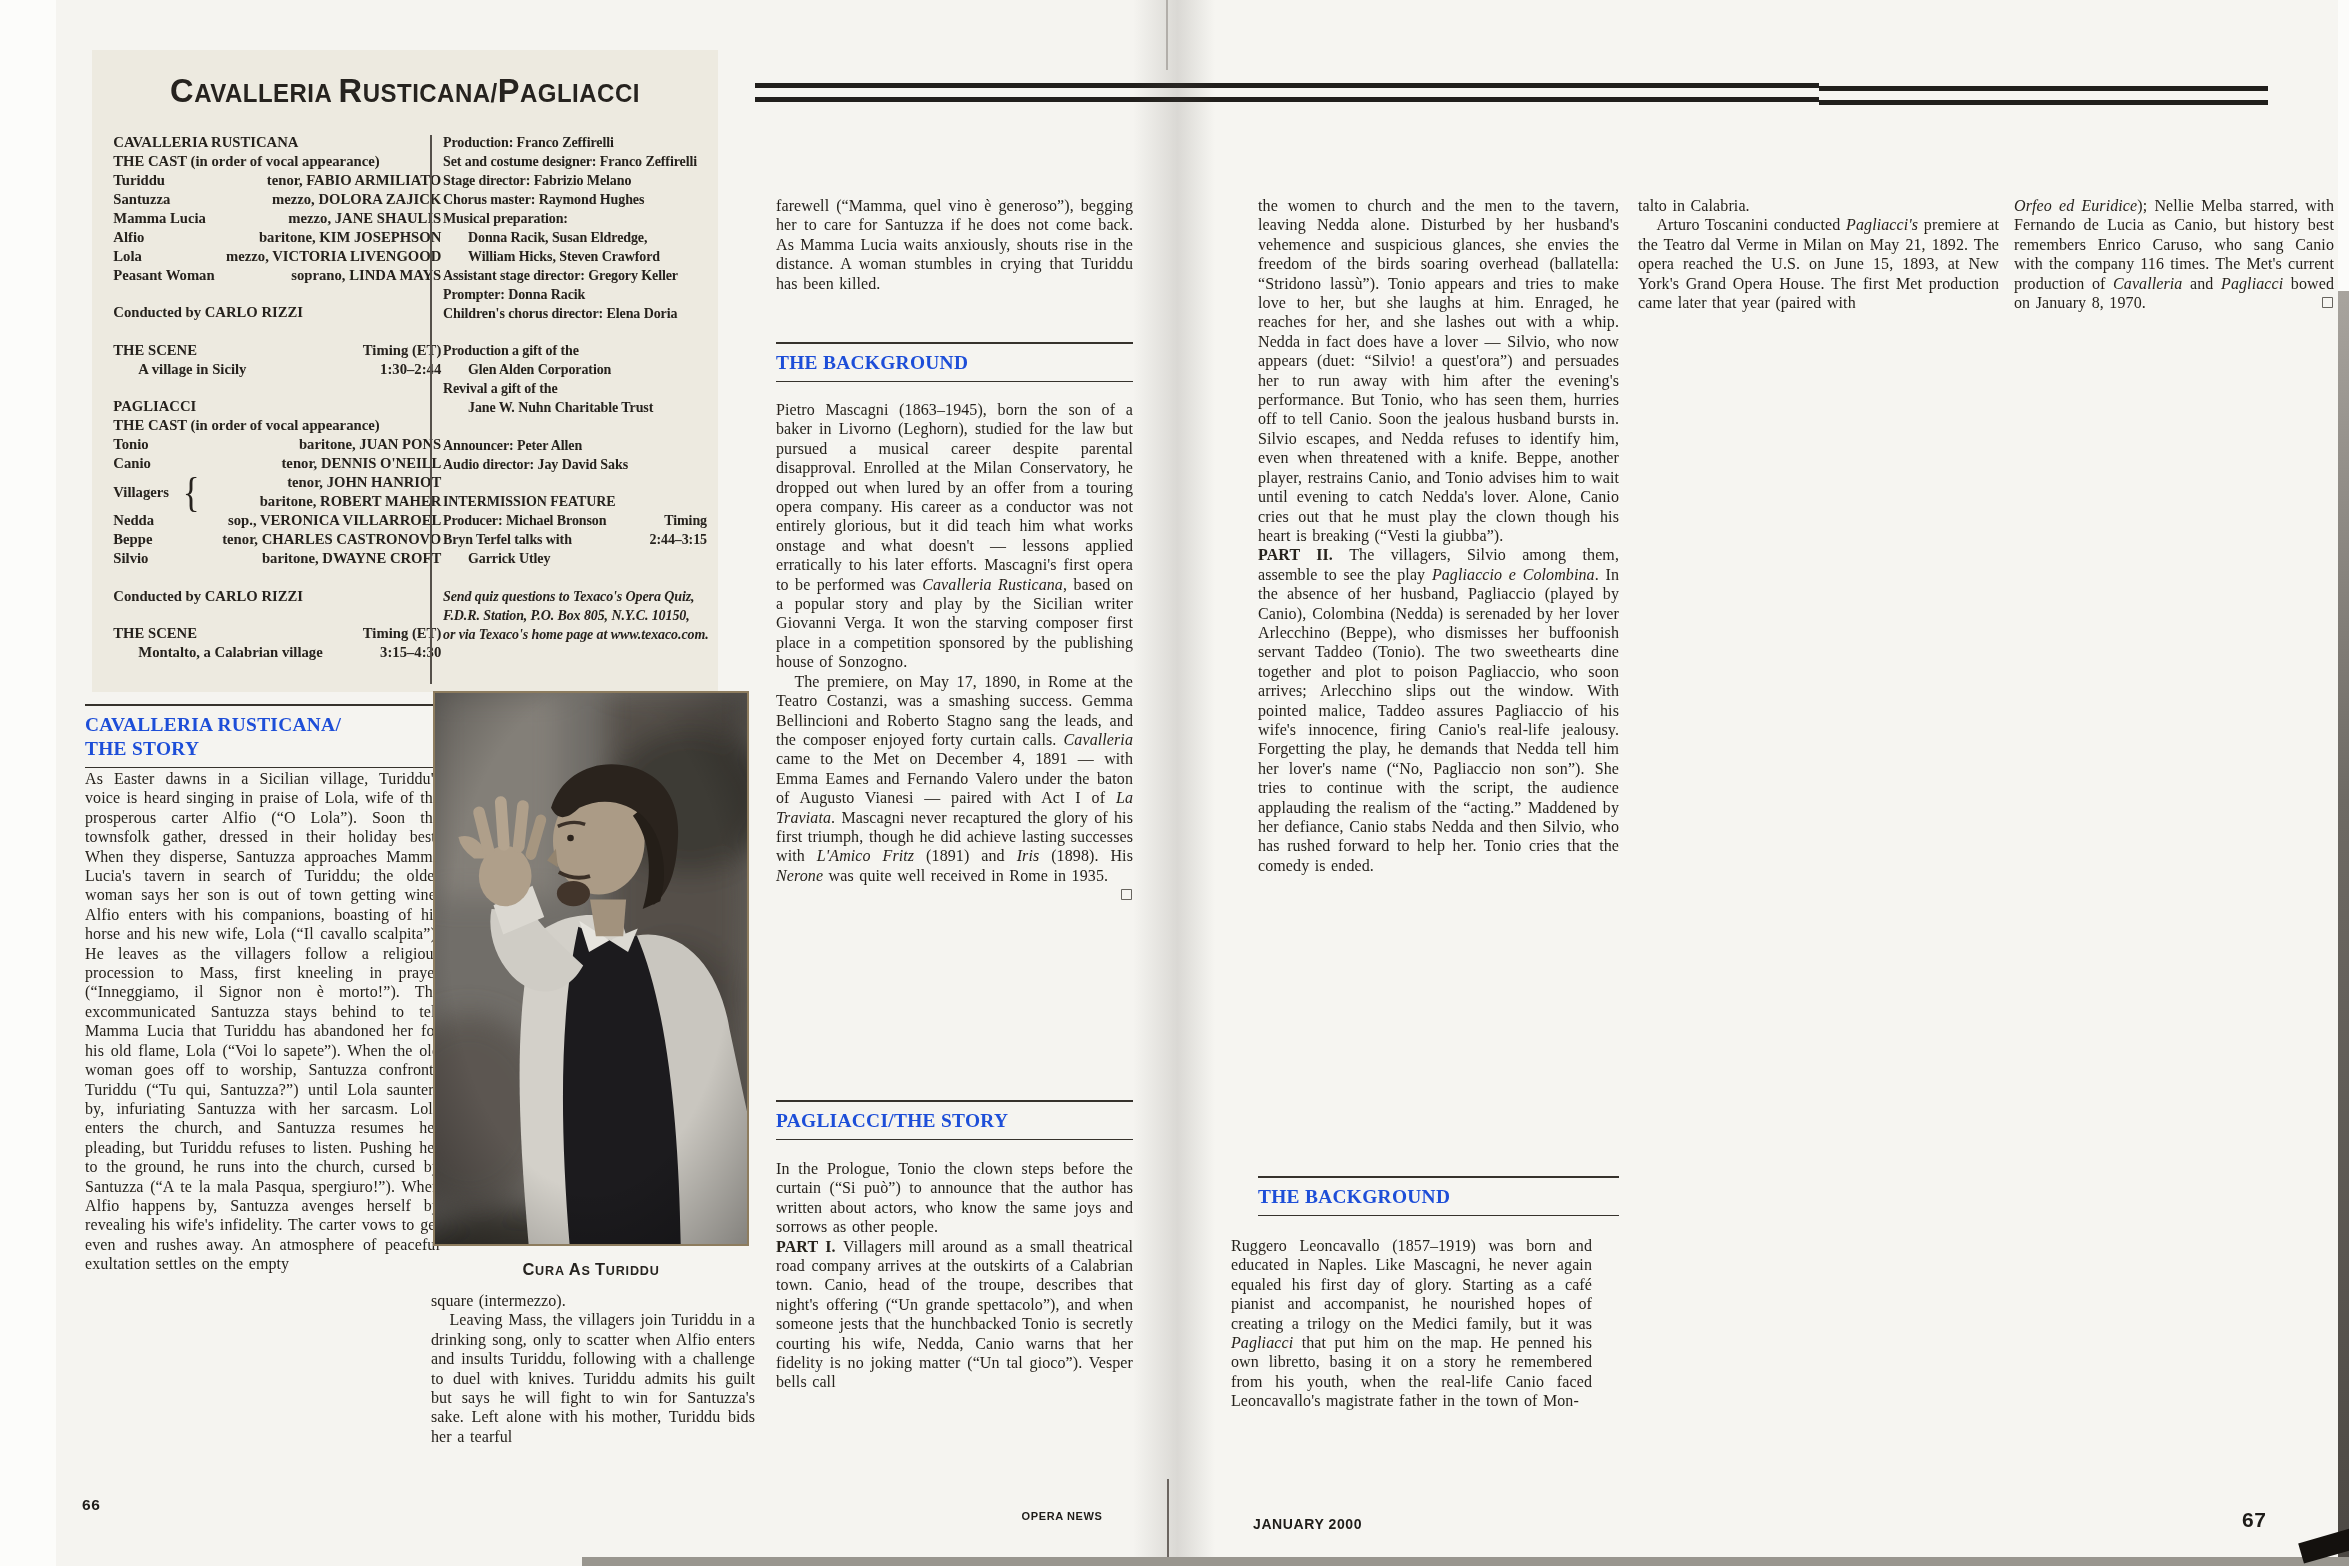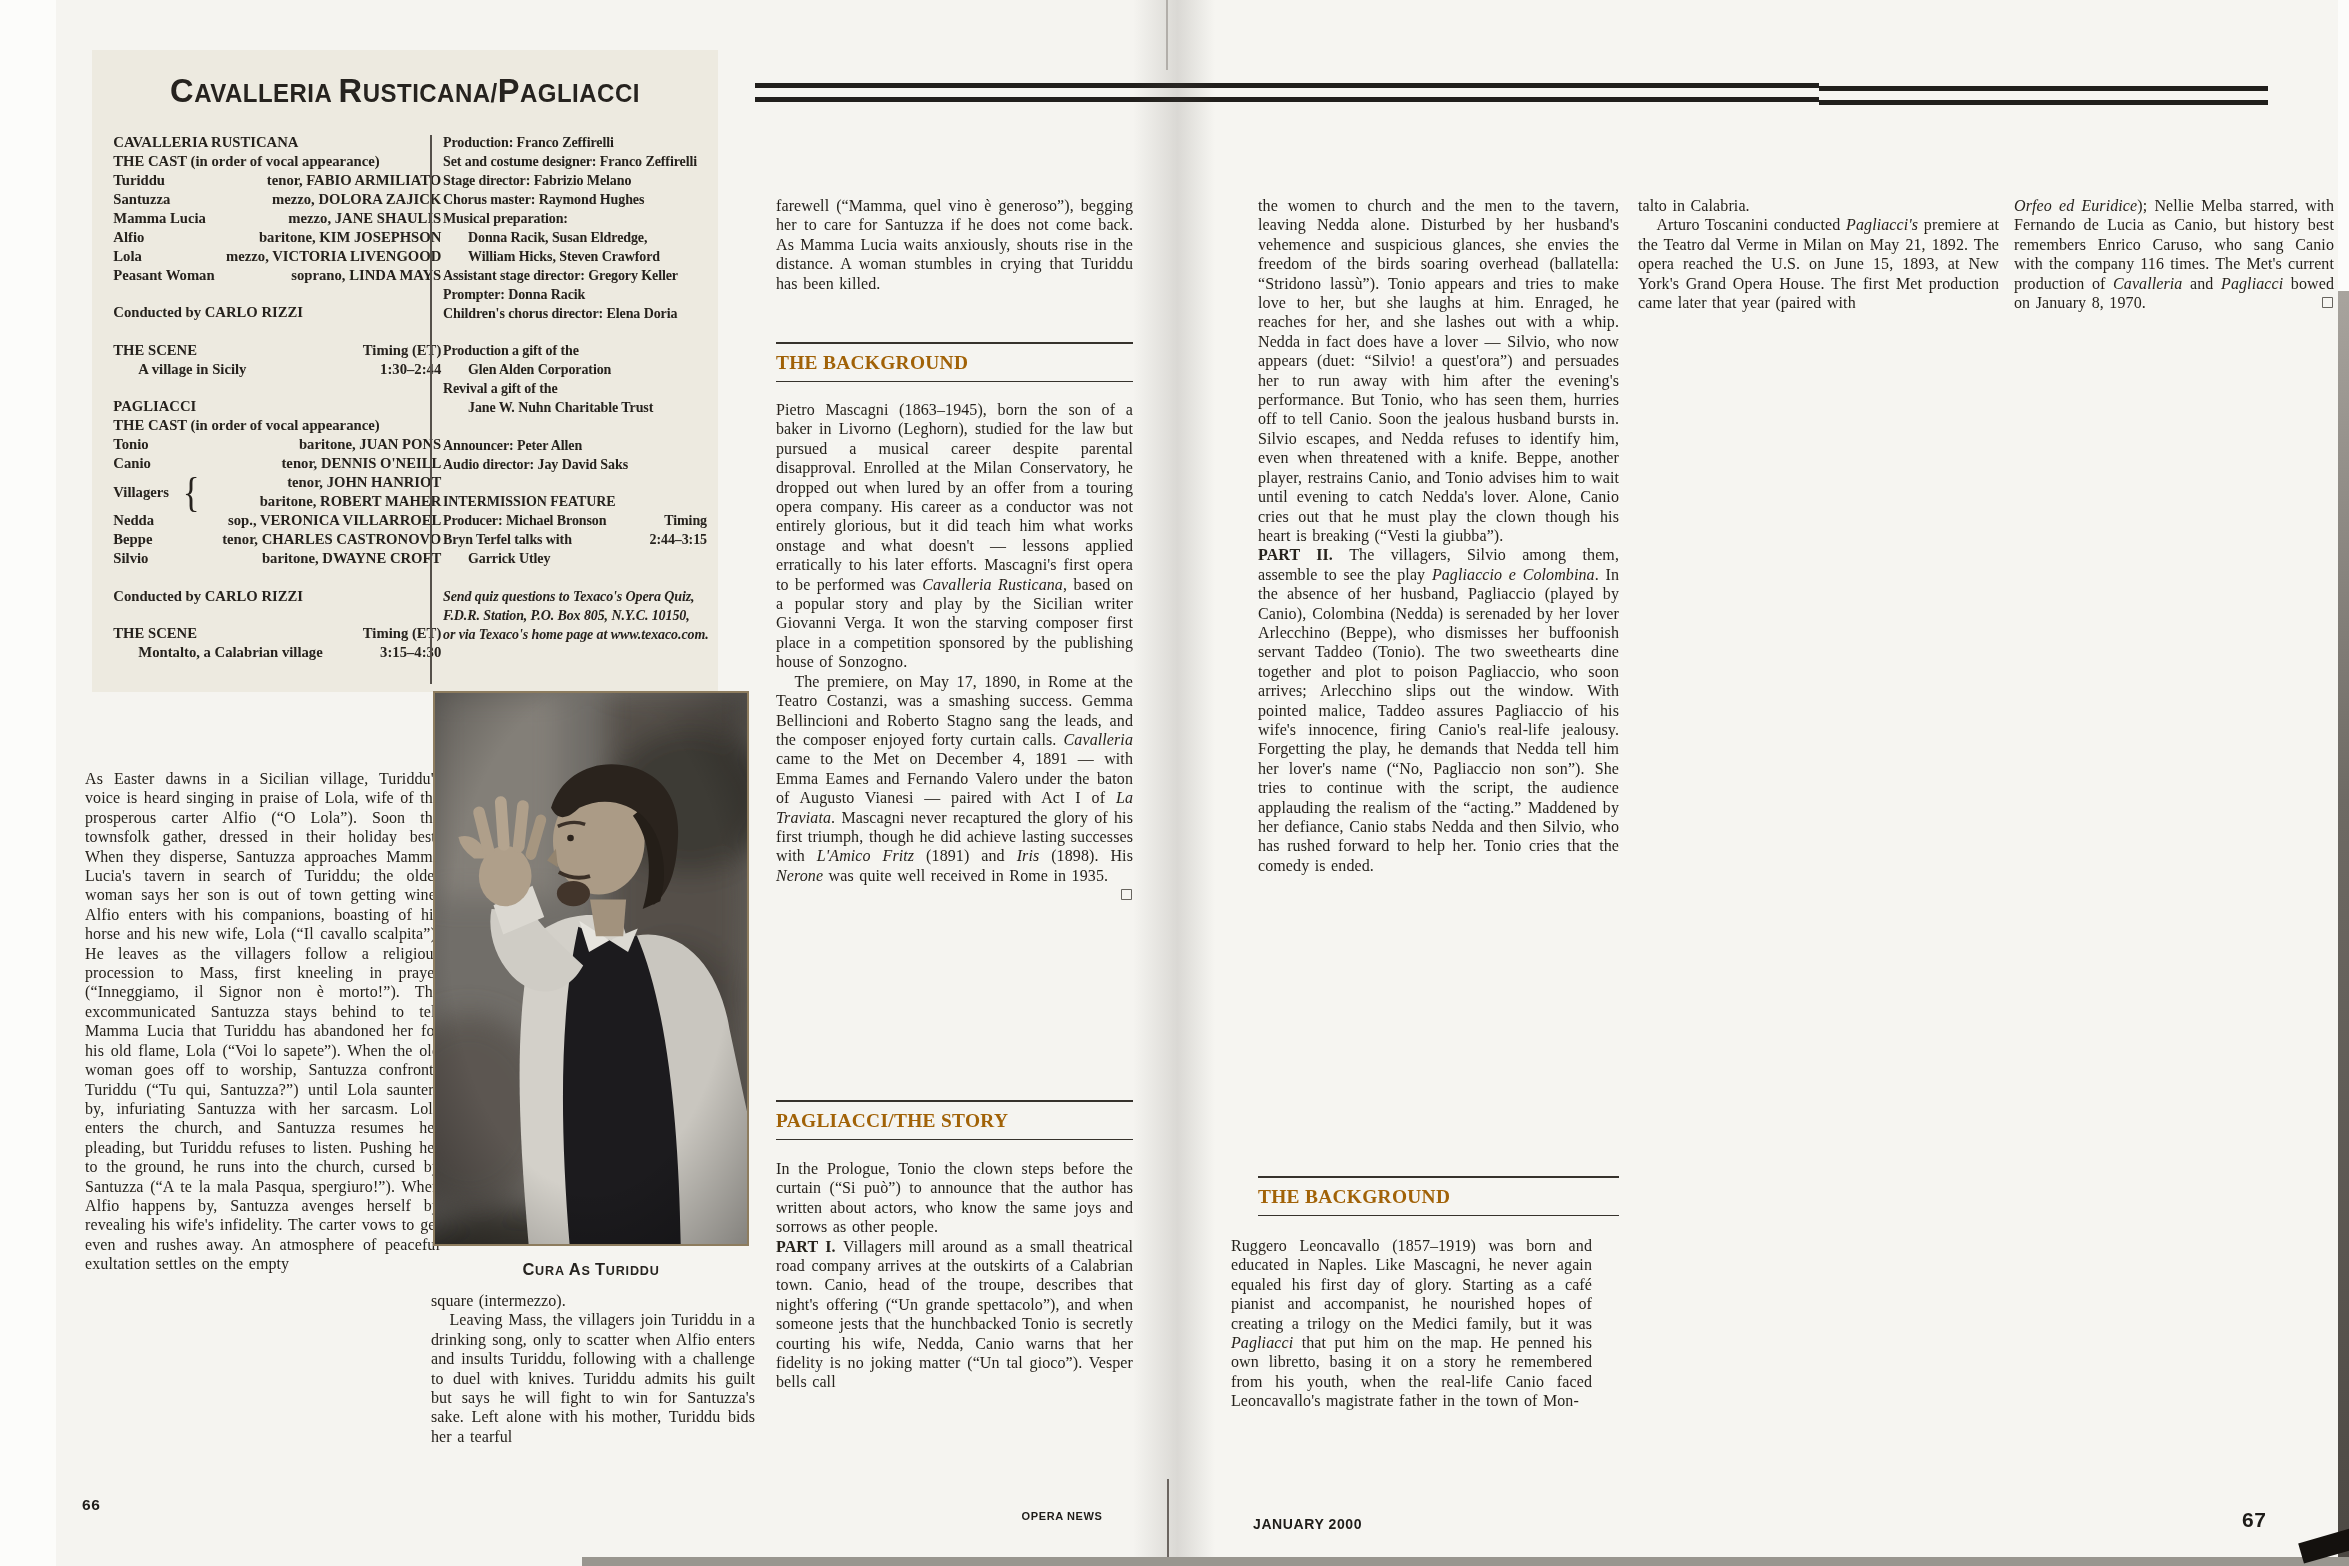--- a/index.html
+++ b/index.html
@@ -36,21 +36,21 @@
   .bl.flex{display:flex;justify-content:space-between;}
   .bl .role{text-align:right;}
   .bl.bracewrap{display:flex;align-items:center;height:38px;}
   .bl .brace{font-size:35px;font-weight:400;margin:0 5.8px 0 13.6px;transform:scaleY(1.2);}
   .bl .bstack{flex:1;display:flex;flex-direction:column;align-items:flex-end;}
   .bl .bstack .role{line-height:19px;}
   
   .sechead{
     border-top:2.9px solid #36322c;border-bottom:1.9px solid #36322c;
     padding:6.8px 0 5.8px;font-weight:bold;font-size:19.4px;line-height:24px;
-    letter-spacing:0.3px;color:#a16207;
+    letter-spacing:0.3px;color:#1d4ed8;
   }
   
   .col{
     text-align:justify;font-size:16px;line-height:19.4px;
     letter-spacing:0.1px;word-spacing:1.4px;color:#26221c;
   }
   .col p{margin:0;}
   .col p.ind{text-indent:18.4px;}
   .it{font-style:italic;}
   .bd{font-weight:bold;}
@@ -210,20 +210,24 @@
           <span>Bryn Terfel talks with</span>
           <span class="role">2:44–3:15</span>
         </div>
         <div class="bl ind">Garrick Utley</div>
         <div class="bl i" style="margin-top: 18.4px;">Send quiz questions to Texaco's Opera Quiz,</div>
         <div class="bl i">F.D.R. Station, P.O. Box 805, N.Y.C. 10150,</div>
         <div class="bl i">or via Texaco's home page at www.texaco.com.</div>
       </div>
   </div>
 
+  <div class="abs sechead" style="left:85px;top:704px;width:355px;">
+    <div>CAVALLERIA RUSTICANA/</div>
+    <div>THE STORY</div>
+  </div>
   <div class="abs col" style="left:85px;top:769px;width:355px;height:679px;">
       <p><span>As Easter dawns in a Sicilian village, Turiddu's voice is heard singing in praise of Lola, wife of the prosperous carter Alfio (“O Lola”). Soon the townsfolk gather, dressed in their holiday best. When they disperse, Santuzza approaches Mamma Lucia's tavern in search of Turiddu; the older woman says her son is out of town getting wine. Alfio enters with his companions, boasting of his horse and his new wife, Lola (“Il cavallo scalpita”). He leaves as the villagers follow a religious procession to Mass, first kneeling in prayer (“Inneggiamo, il Signor non è morto!”). The excommunicated Santuzza stays behind to tell Mamma Lucia that Turiddu has abandoned her for his old flame, Lola (“Voi lo sapete”). When the old woman goes off to worship, Santuzza confronts Turiddu (“Tu qui, Santuzza?”) until Lola saunters by, infuriating Santuzza with her sarcasm. Lola enters the church, and Santuzza resumes her pleading, but Turiddu refuses to listen. Pushing her to the ground, he runs into the church, cursed by Santuzza (“A te la mala Pasqua, spergiuro!”). When Alfio happens by, Santuzza avenges herself by revealing his wife's infidelity. The carter vows to get even and rushes away. An atmosphere of peaceful exultation settles on the empty</span></p>
     </div>
 
   <figure class="abs photo" style="margin:0;">
     <svg viewBox="0 0 320 566" preserveAspectRatio="none">
       <defs>
         <filter id="blur1" x="-30%" y="-30%" width="160%" height="160%">
             <feGaussianBlur stdDeviation="14"></feGaussianBlur>
           </filter>

